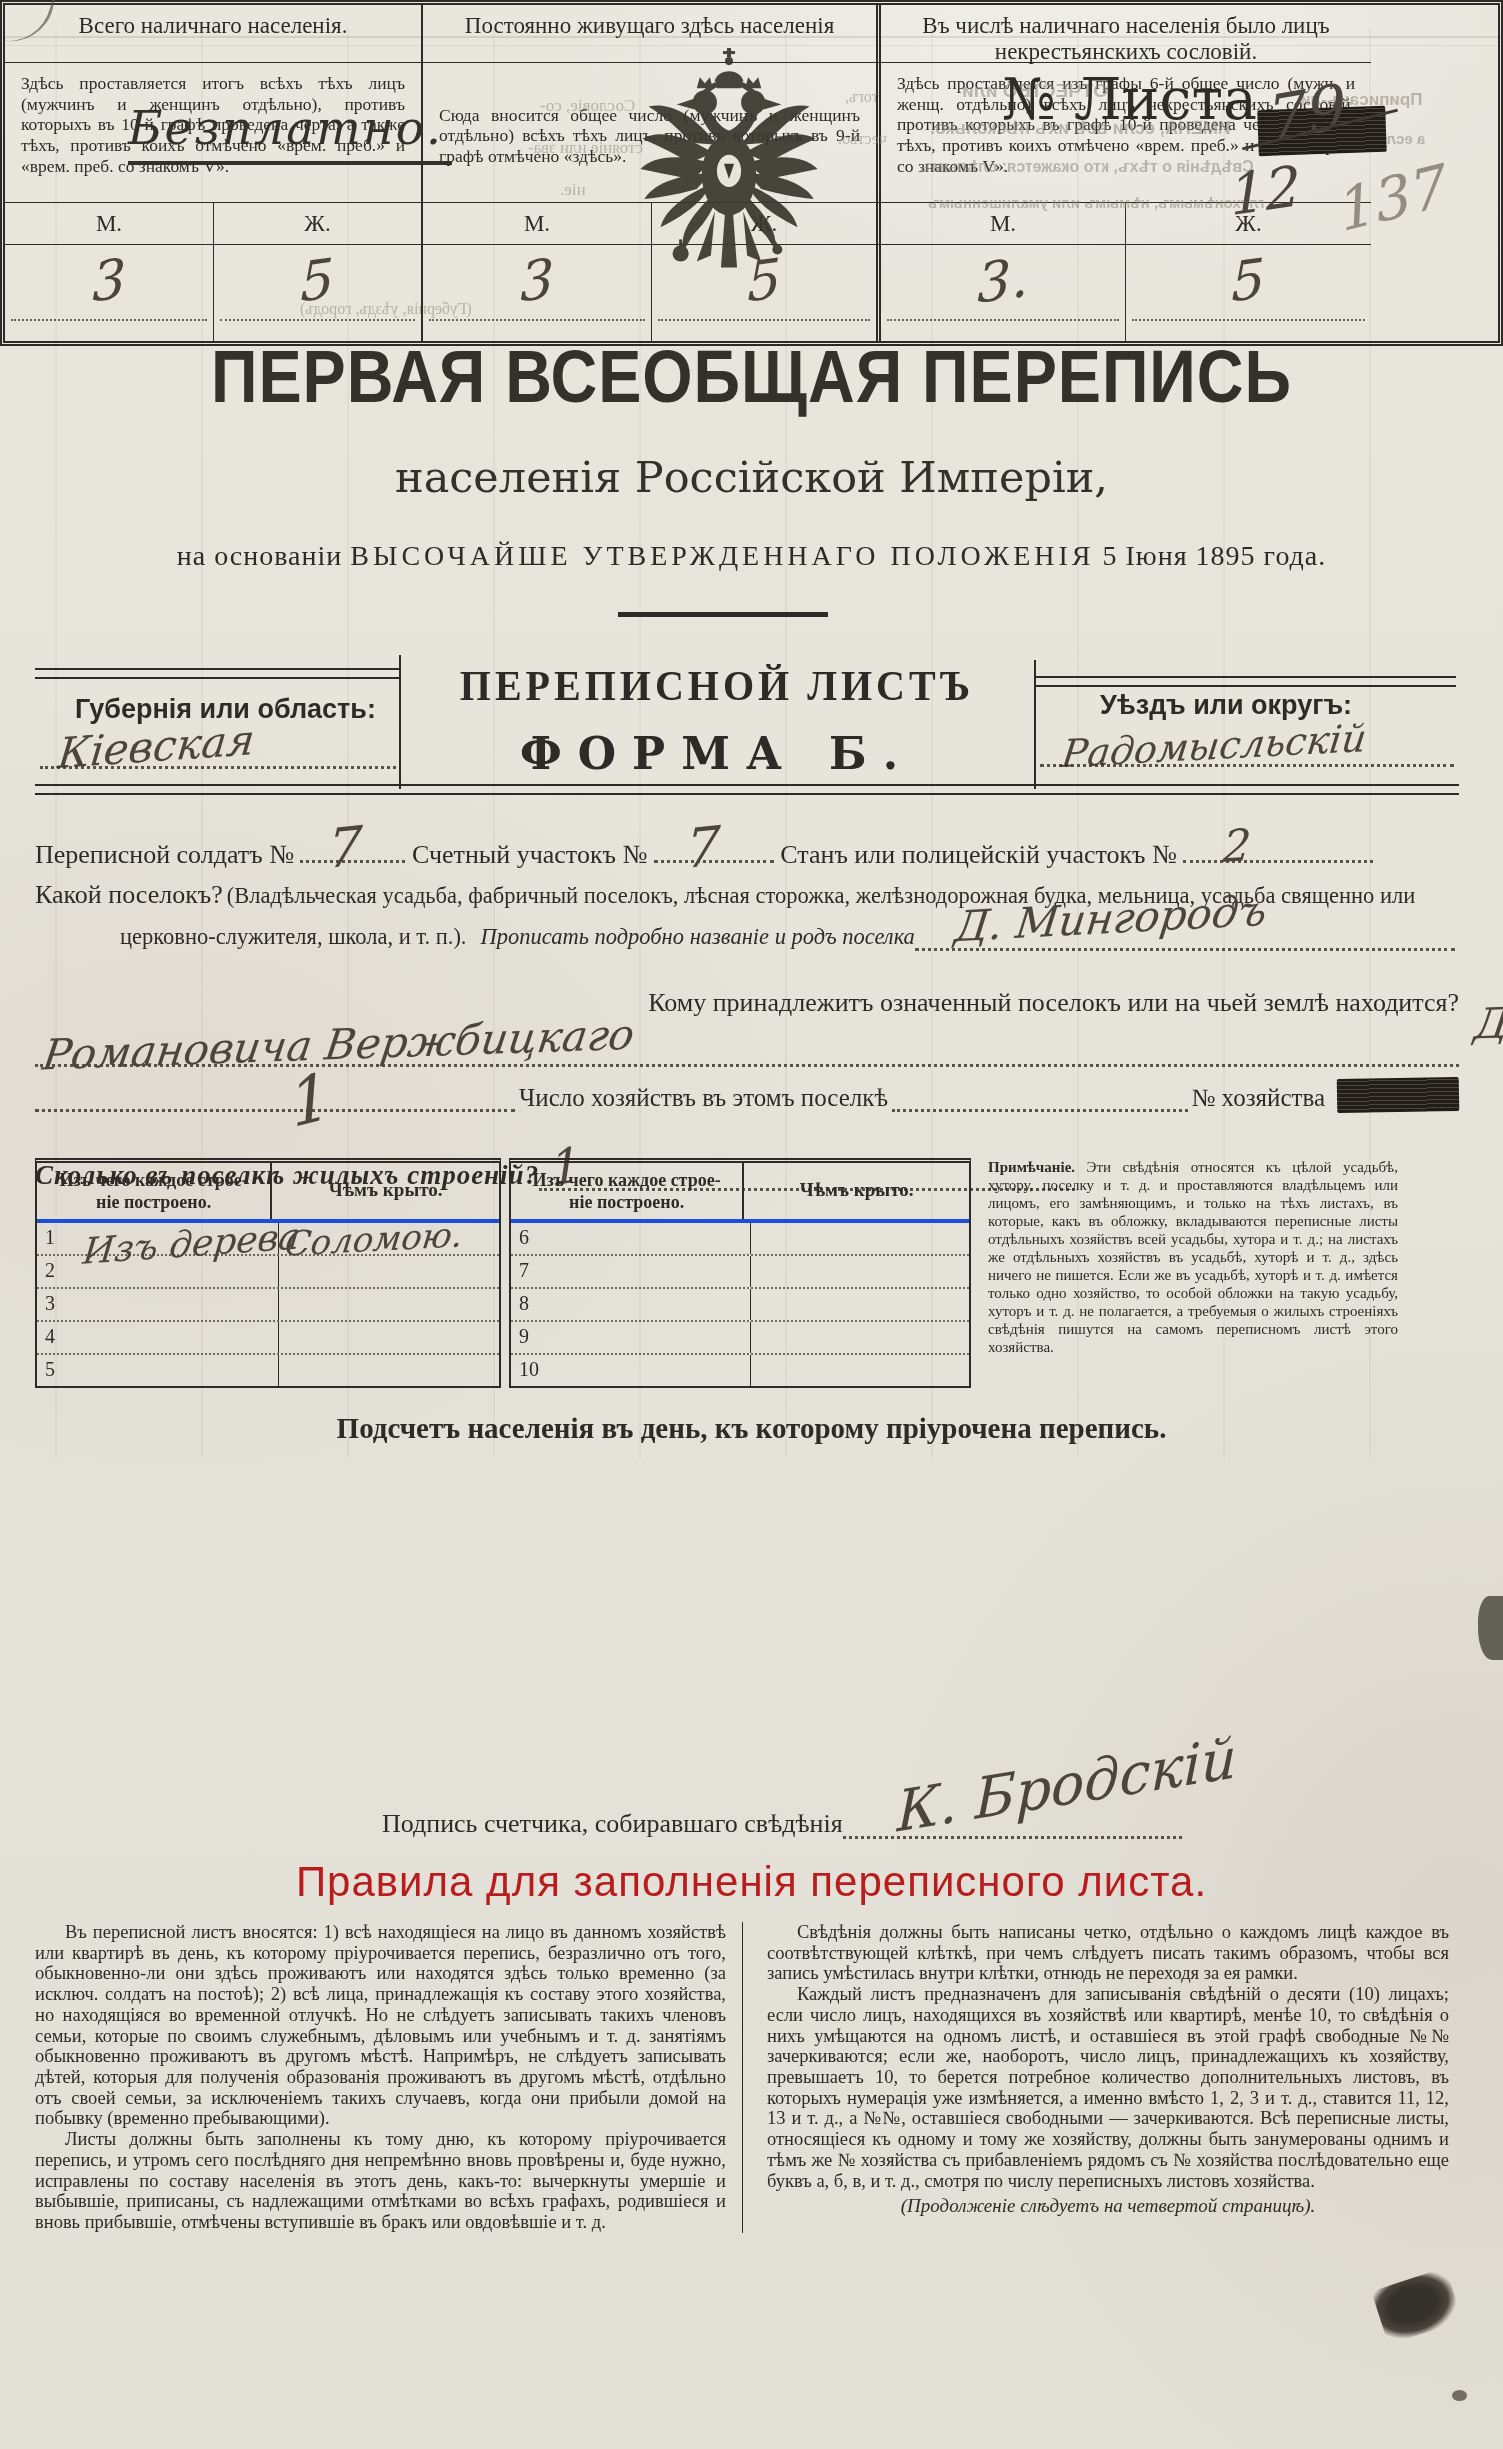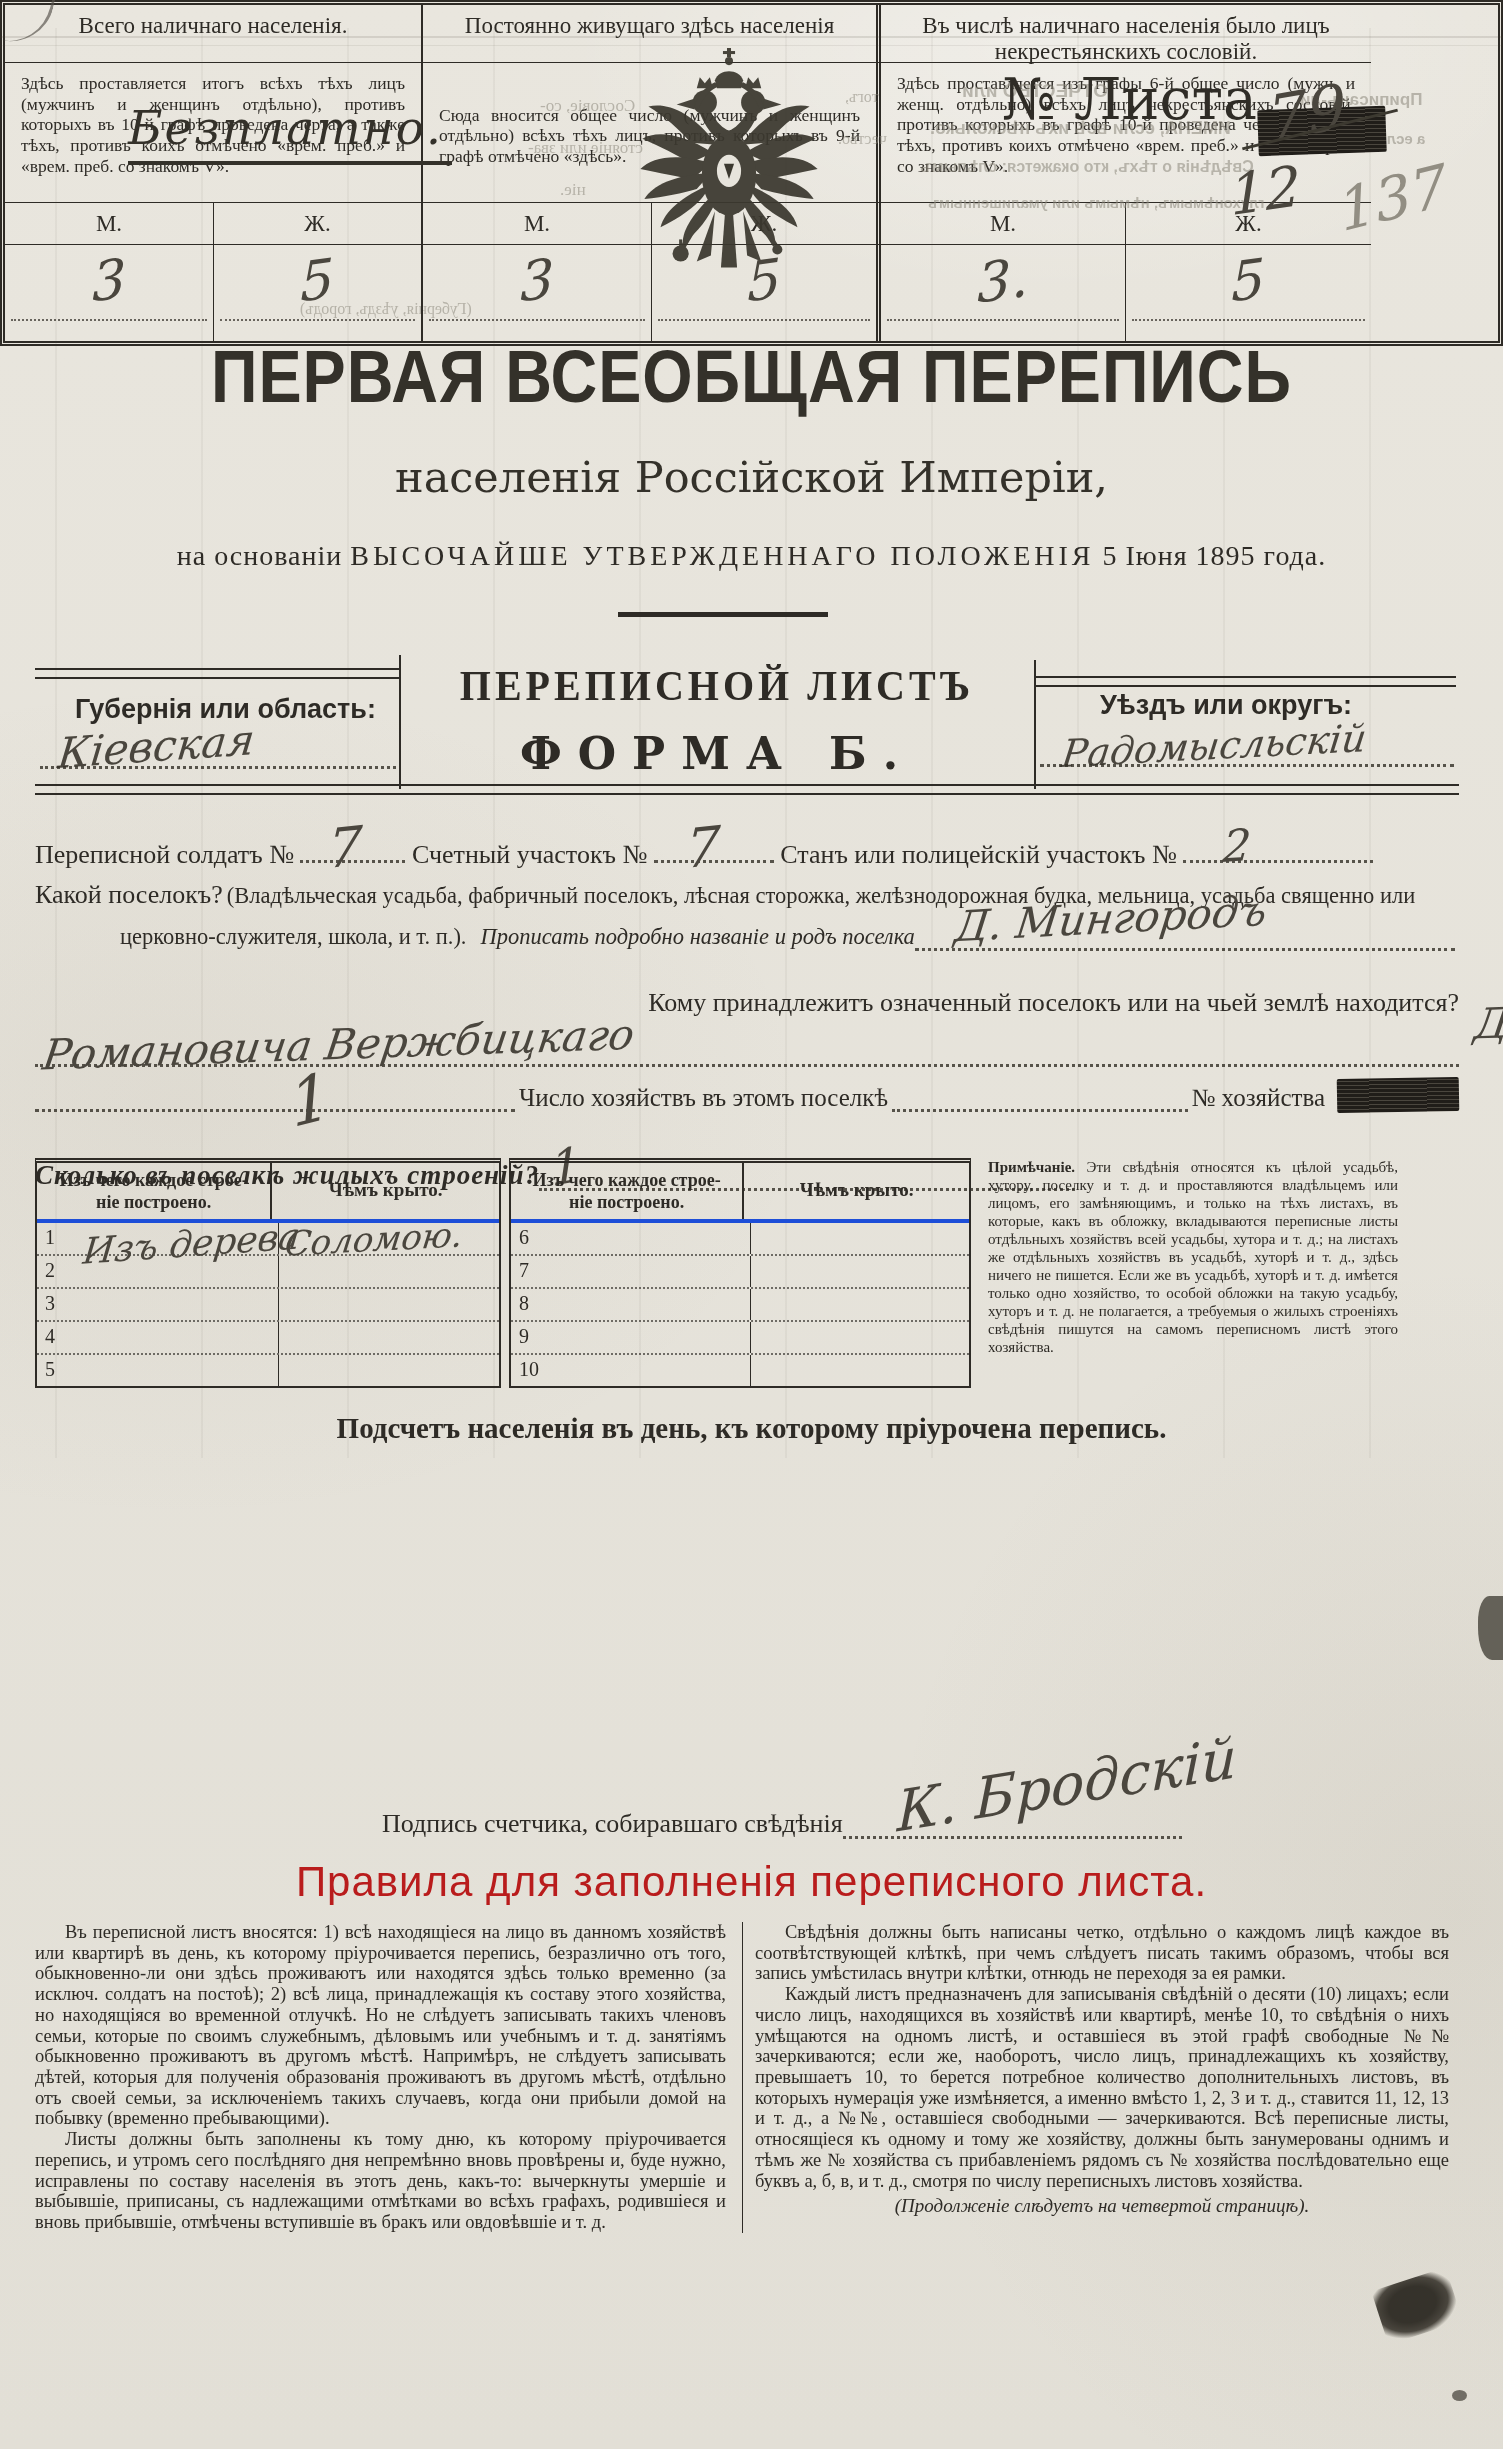--- a/index.html
+++ b/index.html
@@ -159,21 +159,21 @@
   #sig .lbl{font-size:26px;white-space:nowrap;}
   #sig .fill{flex:1;height:30px;}
   #hw-sig{left:895px;top:1752px;font-size:56px;transform:rotate(-9deg) skewX(-10deg);z-index:2;}
 
   
   #rules-heading{top:1858px;font-family:"Liberation Sans",sans-serif;font-weight:400;
     font-size:42px;letter-spacing:1px;color:#b91c1c;}
   #rules{left:35px;top:1922px;width:1414px;display:flex;}
   #rules .col{width:50%;font-size:18.5px;line-height:1.12;text-align:justify;box-sizing:border-box;}
   #rules .colL{padding-right:16px;}
-  #rules .colR{border-left:1.5px solid #2e2b26;padding-left:12px;}
+  #rules .colR{border-left:1.5px solid #2e2b26;padding-left:24px;}
   #rules p{margin:0;text-indent:30px;}
   #rules .cont{font-style:italic;text-align:center;text-indent:0;margin-top:4px;font-size:19px;}
 
   
   #stain-right{left:1478px;top:1596px;width:28px;height:64px;background:#45423a;
      border-radius:40% 0 0 50%;opacity:.8;}
   #stain-blot{left:1378px;top:2278px;width:78px;height:56px;
      background:radial-gradient(ellipse at 45% 45%, #35322b 0 40%, #4a463e 60%, transparent 75%);
      transform:rotate(-18deg);}
   #speck{left:1452px;top:2390px;width:15px;height:11px;background:#55514a;border-radius:50%;opacity:.8;}

